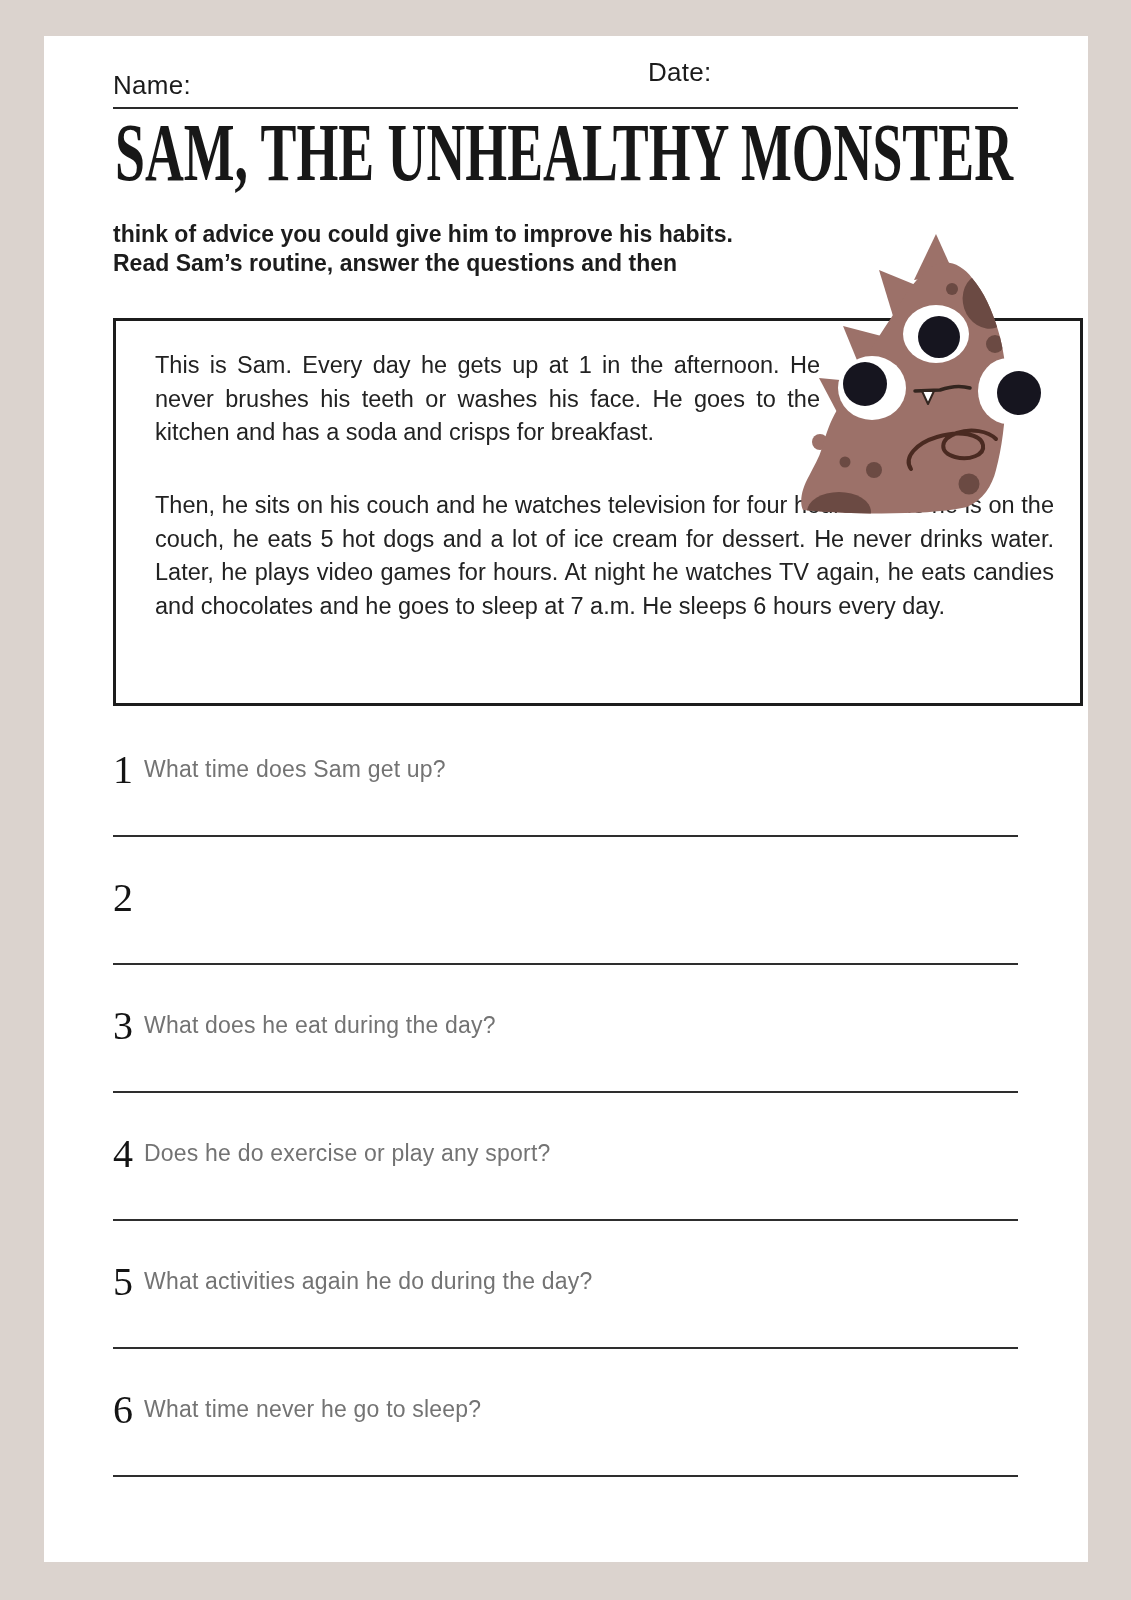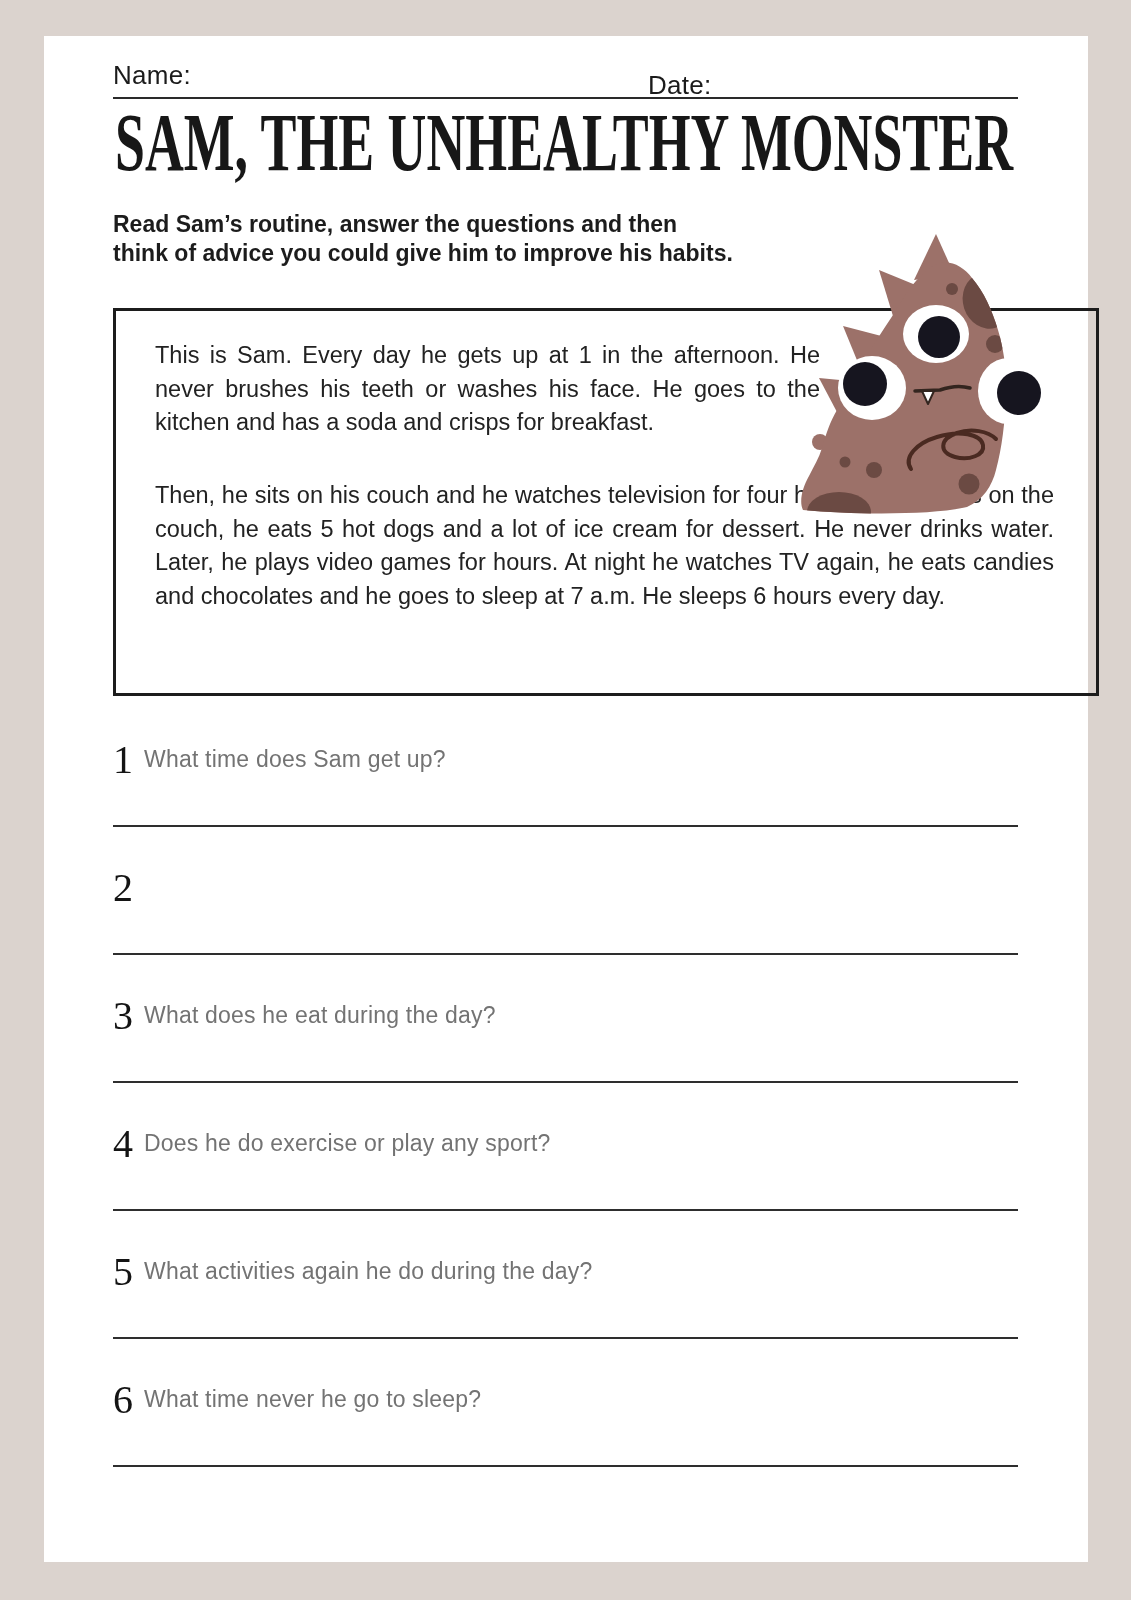--- a/index.html
+++ b/index.html
@@ -16,29 +16,29 @@
     background:#ffffff;
   }
   .content{
     position:relative;
     margin-left:69px;
     width:905px;
   }
   
   .name-row{
     position:relative;
-    padding-top:24px;
+    padding-top:34px;
     height:30px;
   }
   .field-label{
     font-size:26px;
     letter-spacing:0.3px;
     color:#1b1b1b;
   }
-  .date-label{position:absolute;left:535px;top:34px;}
+  .date-label{position:absolute;left:535px;top:21px;}
   .header-underline{
     height:0;
     border-bottom:2px solid #2a2a2a;
     margin-top:7px;
   }
   
   .title-wrap{margin-top:5px;height:82px;}
   .title-text{
     font-family:"Liberation Serif", serif;
     font-weight:700;
@@ -52,21 +52,21 @@
     font-size:23px;
     line-height:29px;
     color:#1c1c1c;
   }
   
   .passage-box{
     margin-top:40px;
     border:3px solid #1c1c1c;
     width:899px;
     height:324px;
-    padding:28px 42px 30px 39px;
+    padding:28px 26px 30px 39px;
     box-sizing:content-box;
     font-size:23.5px;
     line-height:33.5px;
     color:#222;
   }
   .monster-spacer{
     float:right;
     width:234px;
     height:140px;
   }
@@ -128,22 +128,22 @@
     </div>
     <div class="header-underline"></div>
 
     <div class="title-wrap">
       <svg width="905" height="82">
         <text class="title-text" x="2" y="66" textLength="898" lengthAdjust="spacingAndGlyphs">SAM, THE UNHEALTHY MONSTER</text>
       </svg>
     </div>
 
     <div class="instructions">
+      <div>think of advice you could give him to improve his habits.</div>
       <div>Read Sam’s routine, answer the questions and then</div>
-      <div>think of advice you could give him to improve his habits.</div>
     </div>
 
     <div class="passage-box">
       <div class="monster-spacer"></div>
       <p class="passage-p">This is Sam. Every day he gets up at 1 in the afternoon. He never brushes his teeth or washes his face. He goes to the kitchen and has a soda and crisps for breakfast.</p>
       <p class="passage-p">Then, he sits on his couch and he watches television for four hours. While he is on the couch, he eats 5 hot dogs and a lot of ice cream for dessert. He never drinks water. Later, he plays video games for hours. At night he watches TV again, he eats candies and chocolates and he goes to sleep at 7 a.m. He sleeps 6 hours every day.</p>
     </div>
 
     <div class="question first">
       <span class="q-num">1</span>

